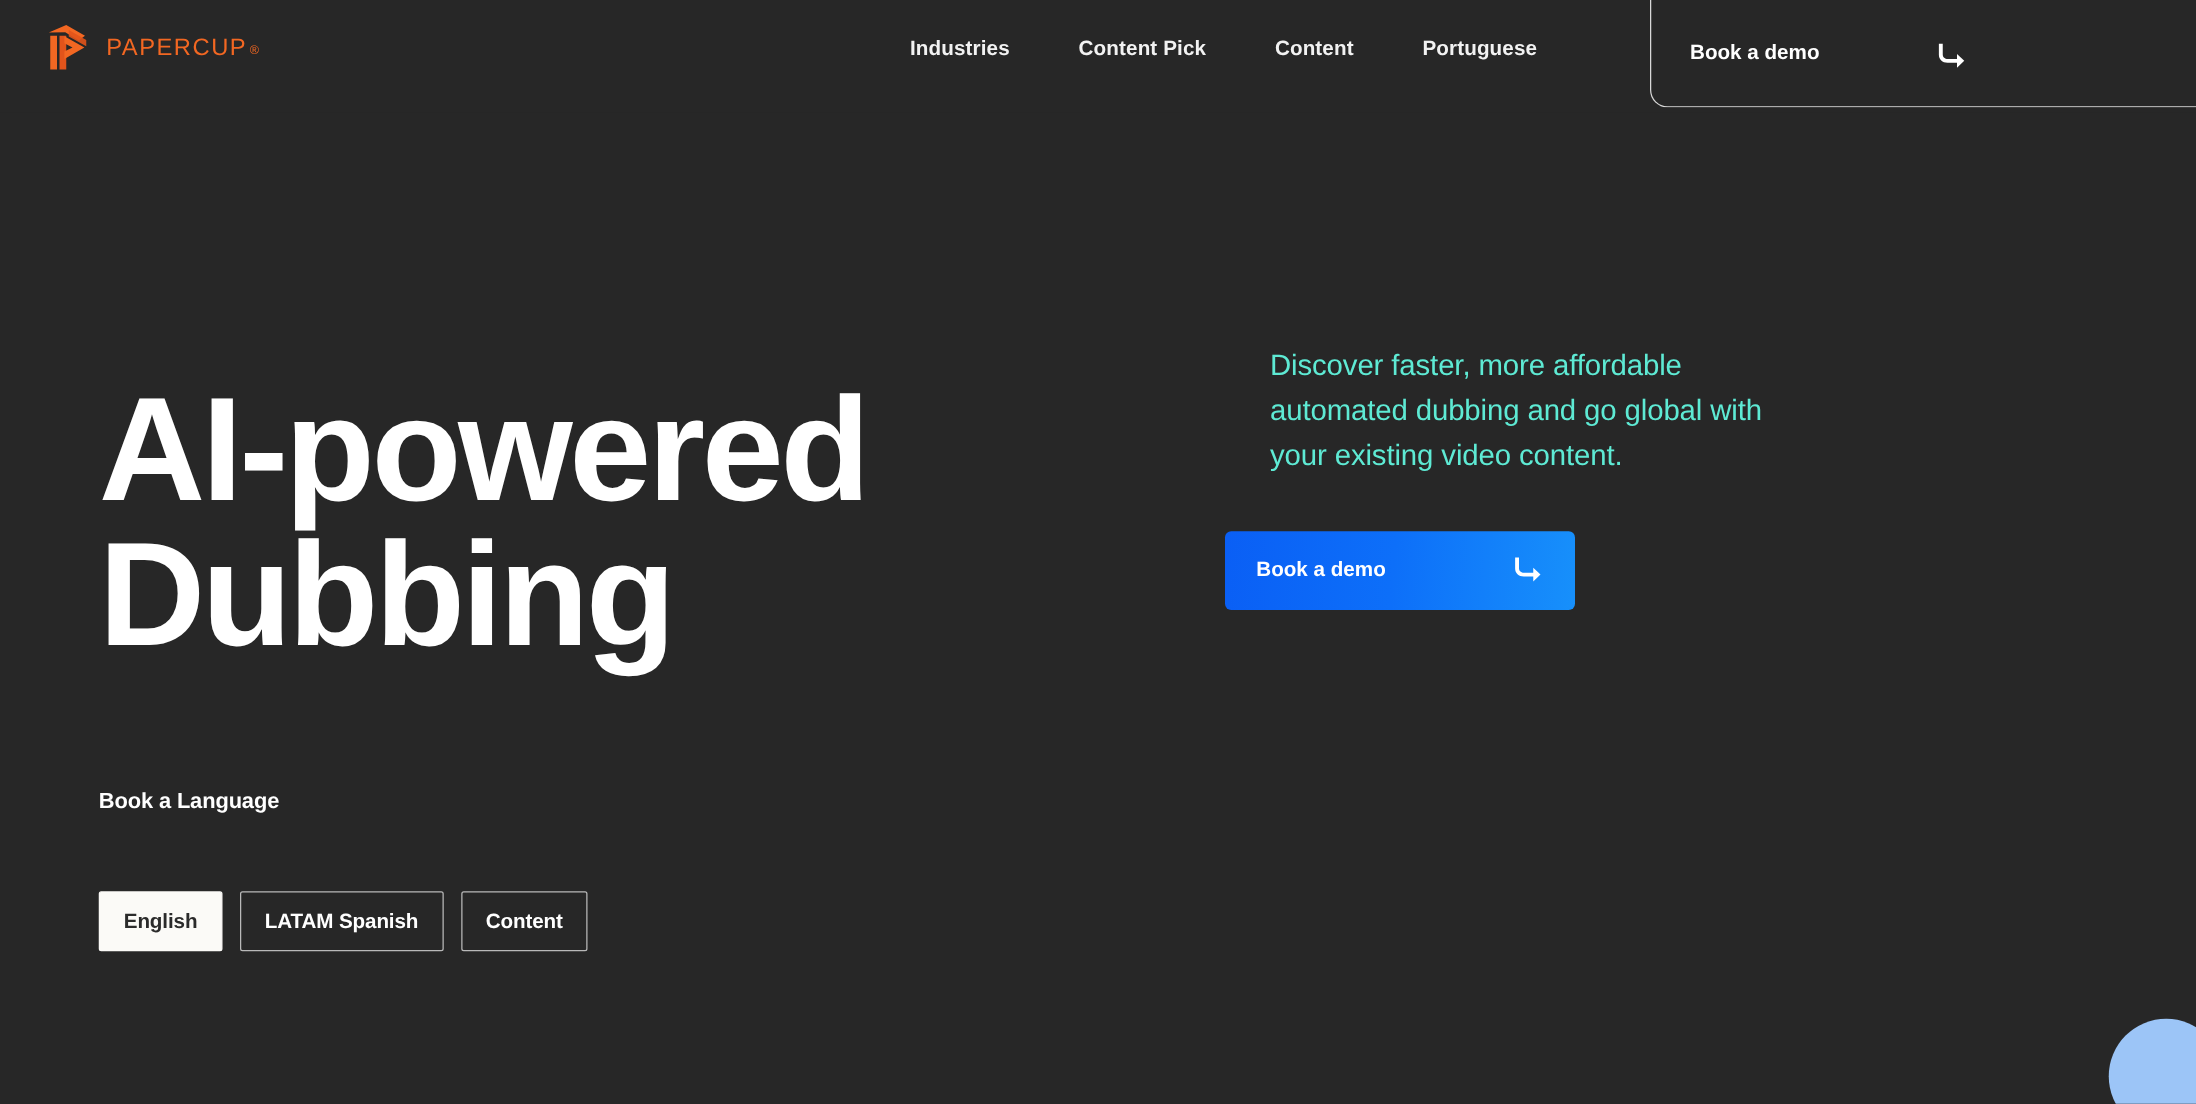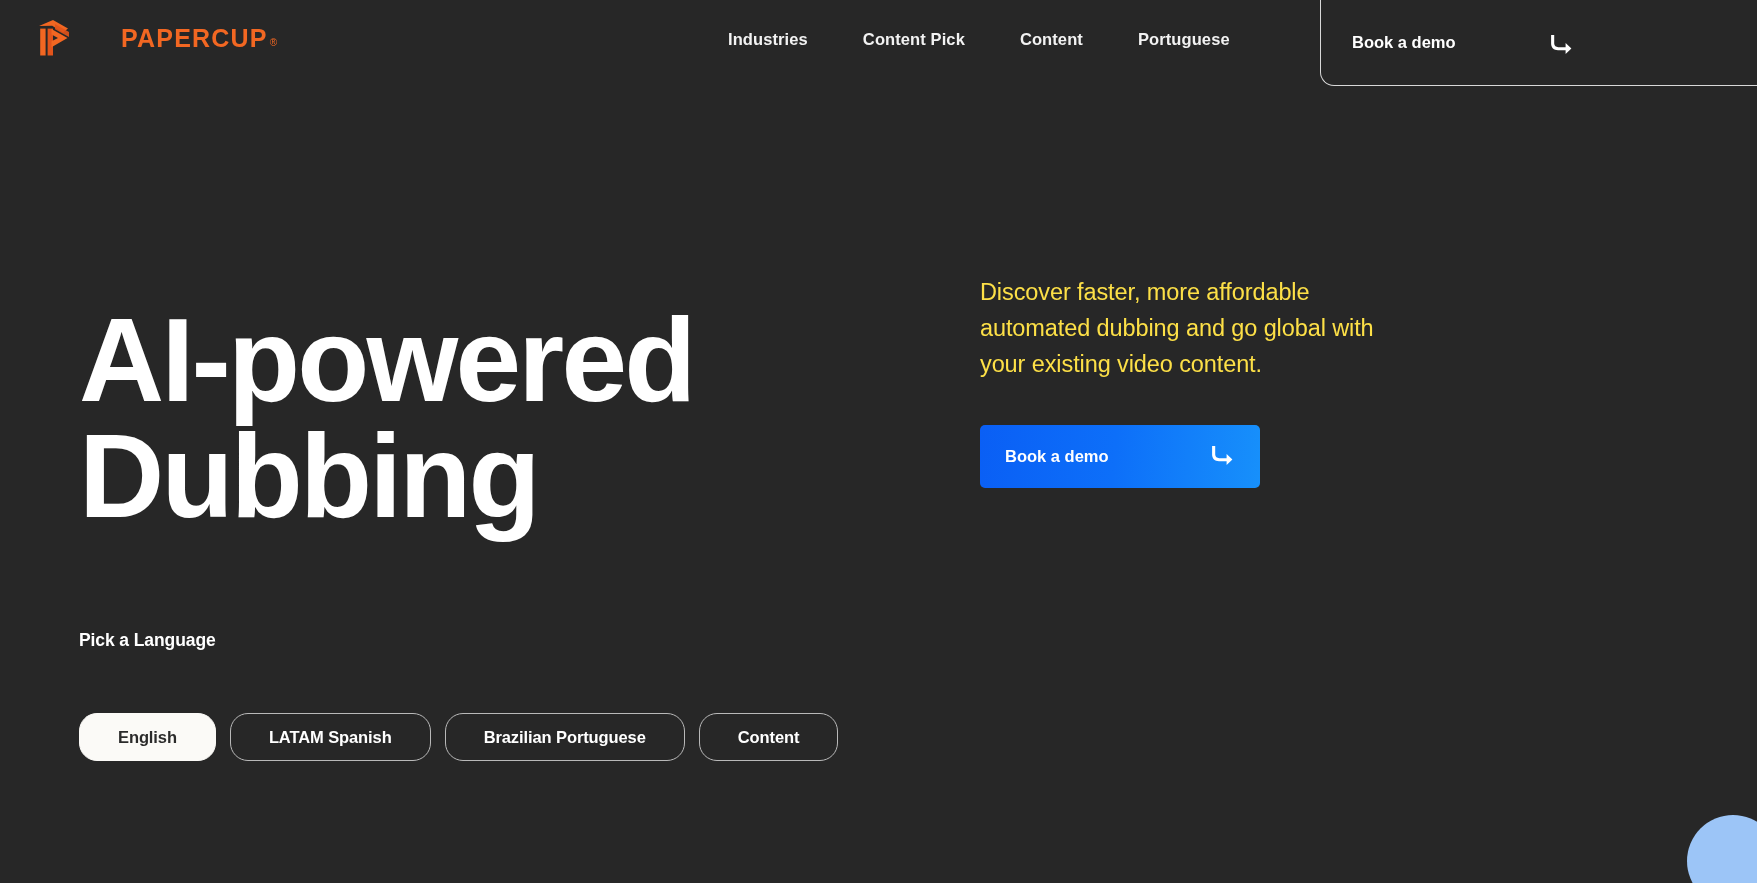--- a/index.html
+++ b/index.html
@@ -43,26 +43,25 @@
     height: 40px;
     display: block;
   }
 
   .brand-word {
     display: flex;
     align-items: baseline;
   }
 
   .brand-text {
-    font-size: 25px;
-    font-weight: 700;
+    font-size: 19px;
+    font-weight: 400;
     letter-spacing: 1.2px;
     color: #F26722;
     line-height: 1;
-    margin-left: 36px;
   }
 
   .brand-reg {
     font-size: 10px;
     color: #F26722;
     margin-left: 2px;
     line-height: 1;
     position: relative;
     top: -1px;
   }
@@ -145,23 +144,24 @@
     position: absolute;
     left: 980px;
     top: 185px;
     width: 400px;
   }
 
   .hero-sub {
     font-size: 23.5px;
     line-height: 1.53;
     font-weight: 400;
-    color: #fde047;
+    color: #5eead4;
     letter-spacing: -0.1px;
     width: 396px;
+    margin-left: 36px;
   }
 
   .hero-cta {
     display: inline-flex;
     align-items: center;
     justify-content: space-between;
     margin-top: 42px;
     width: 280px;
     height: 63px;
     padding: 0 25px;
@@ -195,25 +195,25 @@
 
   .lang-pills {
     display: flex;
     align-items: center;
     gap: 14px;
     margin-top: 62px;
   }
 
   .lang-pill {
     height: 48px;
-    padding: 0 38px;
+    padding: 0 19px;
     display: inline-flex;
     align-items: center;
     justify-content: center;
-    border-radius: 18px;
+    border-radius: 2px;
     font-size: 16.5px;
     font-weight: 700;
     white-space: nowrap;
     cursor: pointer;
     font-family: inherit;
     letter-spacing: -0.1px;
     background: transparent;
     border: 1.3px solid #b9b9b9;
     color: #ffffff;
   }
@@ -291,24 +291,23 @@
       <span class="hero-cta-label">Book a demo</span>
       <span>
         <svg width="26" height="26" viewBox="0 0 26 26" xmlns="http://www.w3.org/2000/svg">
           <path d="M6.2 5.0 L6.2 13.6 C6.2 15.9 8.0 17.2 10.2 17.2 L17.6 17.2 L17.6 13.1 L23.4 18.6 L17.6 24.1 L17.6 20.2 L10.0 20.2 C5.9 20.2 3.1 17.6 3.1 13.8 L3.1 5.0 Z" fill="#ffffff"></path>
         </svg>
       </span>
     </a>
   </div>
 
   <section class="lang-section">
-    <div class="lang-heading">Pick a Language</div>
+    <div class="lang-heading">Book a Language</div>
     <div class="lang-pills">
       <button class="lang-pill is-active">English</button>
       <button class="lang-pill">LATAM Spanish</button>
-      <button class="lang-pill">Brazilian Portuguese</button>
       <button class="lang-pill">Content</button>
     </div>
   </section>
 
 </main>
 
 <button class="chat-widget"></button>
 
 </body></html>

